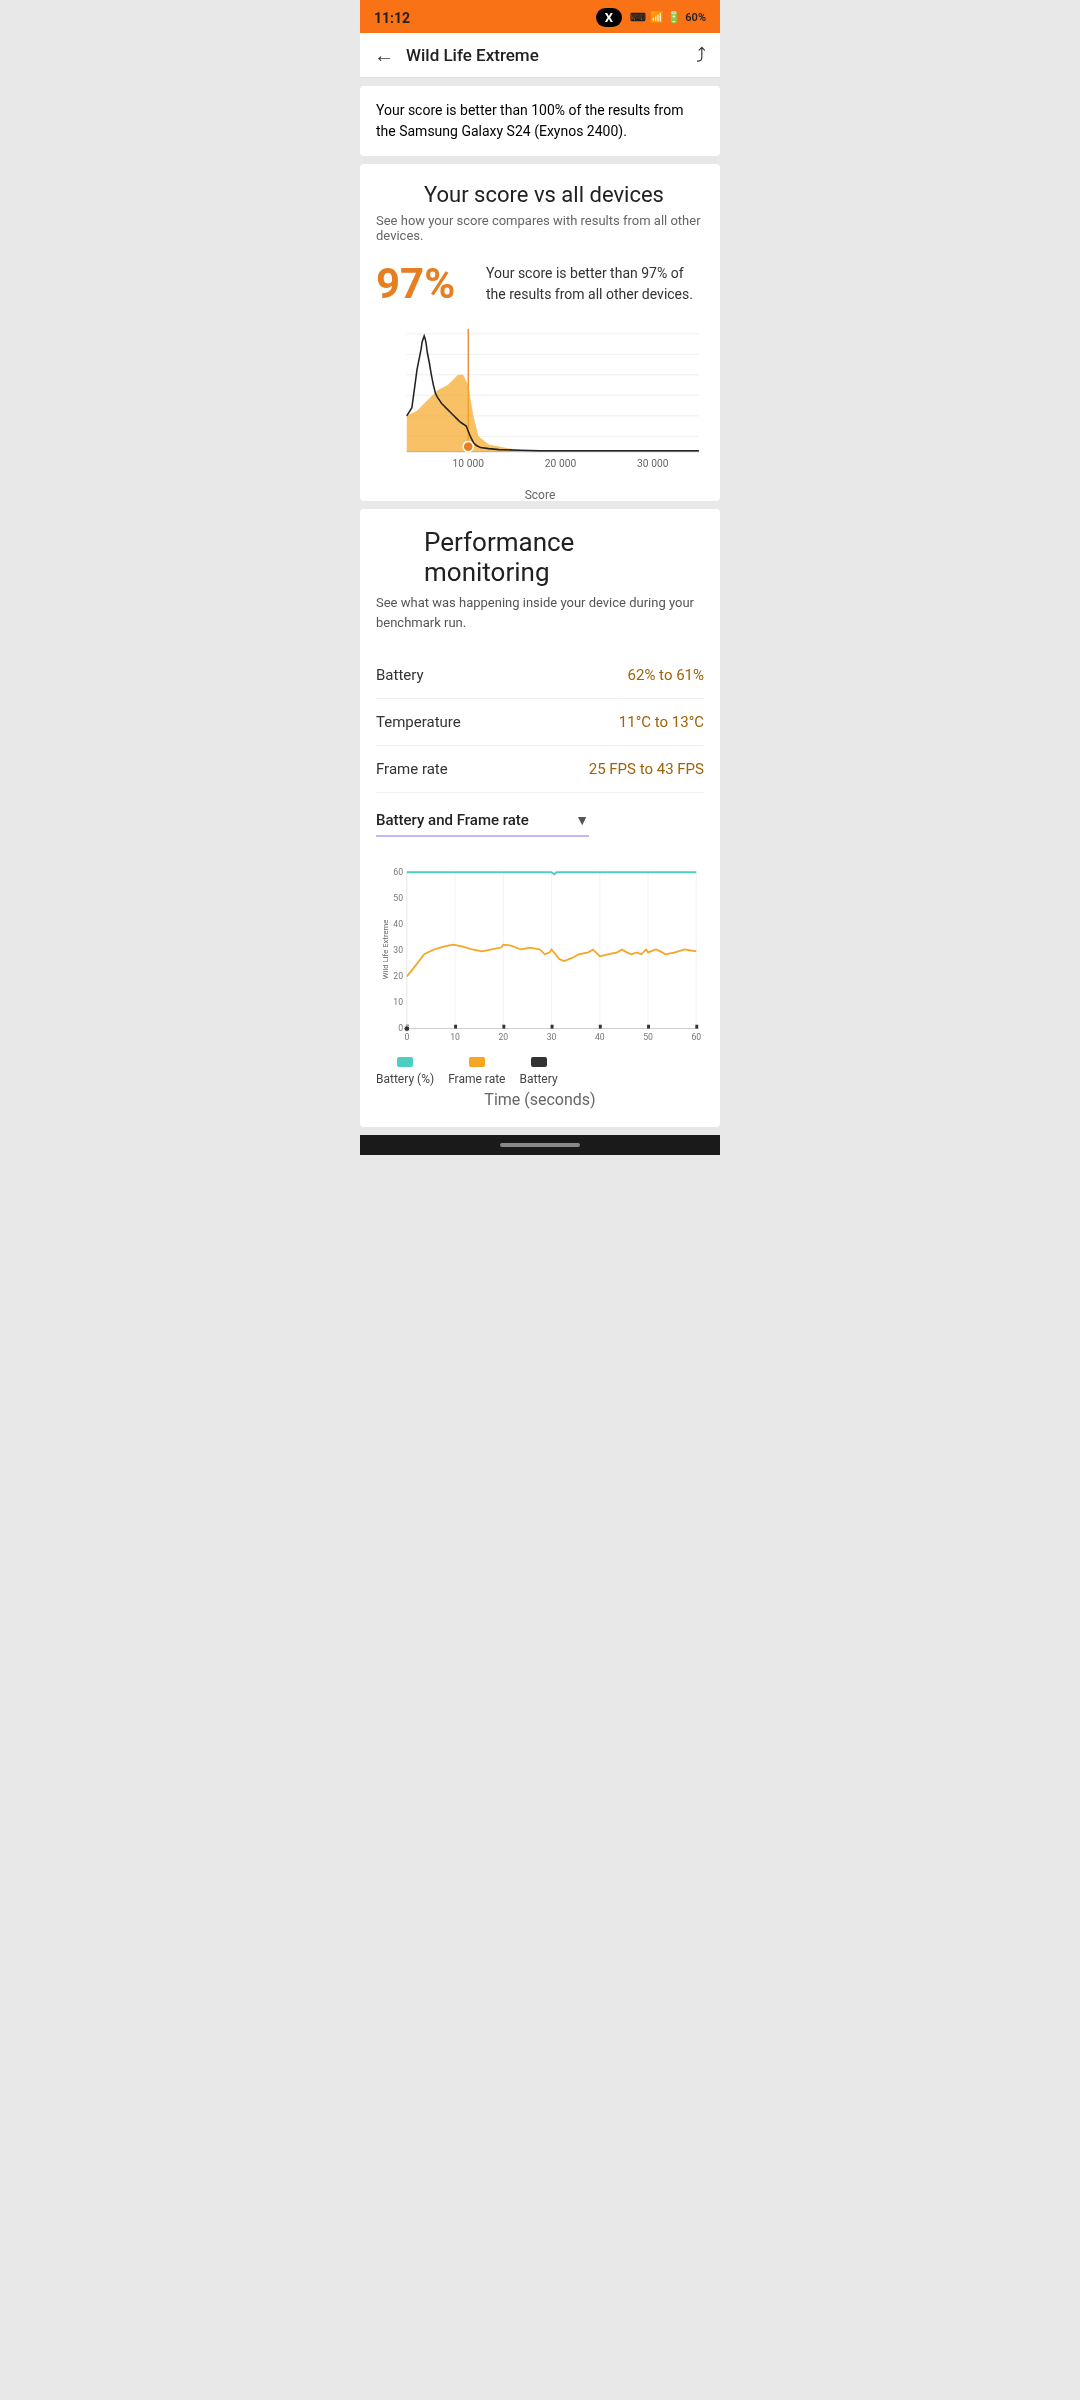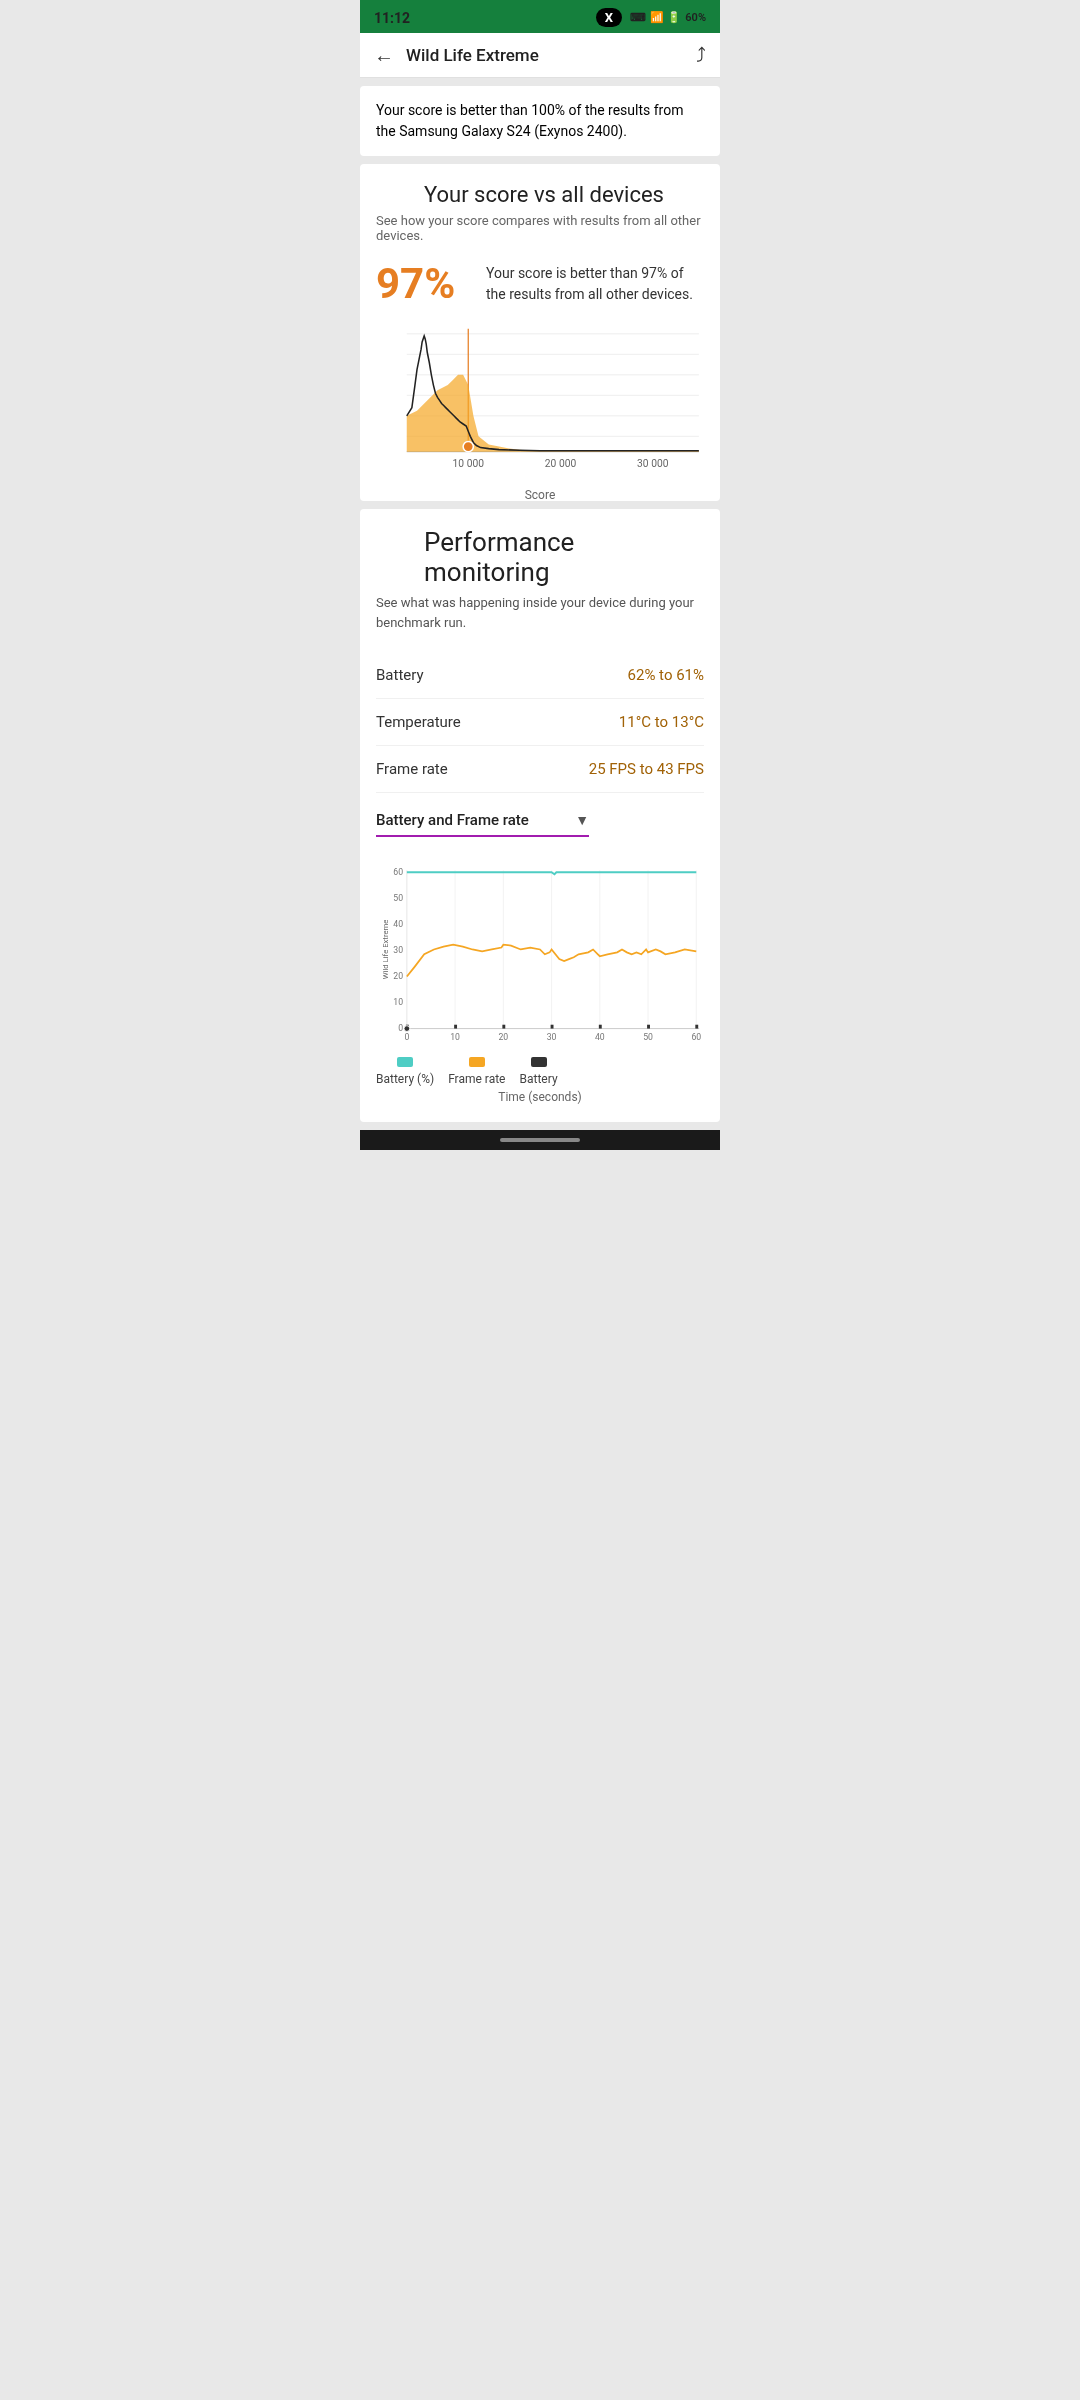--- a/index.html
+++ b/index.html
@@ -8,21 +8,21 @@
       background: #e8e8e8;
       font-family: 'Roboto', Arial, sans-serif;
       width: 360px;
       margin: 0 auto;
       font-size: 14px;
       color: #212121;
     }
 
     
     .status-bar {
-      background: #15803d;
+      background: #f97316;
       display: flex;
       justify-content: space-between;
       align-items: center;
       padding: 8px 14px 6px;
       font-size: 13px;
       font-weight: 600;
     }
     .status-time { font-size: 14px; font-weight: 700; }
     .status-icons { display: flex; align-items: center; gap: 4px; font-size: 11px; }
     .x-badge {
@@ -148,21 +148,21 @@
       color: #333;
     }
     .perf-value {
       font-size: 15px;
       color: #a16207;
     }
 
     
     .dropdown-container {
       margin-top: 18px;
-      border-bottom: 2px solid #a21caf;
+      border-bottom: 2px solid #c4b5fd;
       padding-bottom: 6px;
       display: flex;
       align-items: center;
       justify-content: space-between;
       width: 65%;
     }
     .dropdown-label {
       font-size: 15px;
       font-weight: 500;
       color: #222;
@@ -201,21 +201,21 @@
       width: 16px;
       height: 10px;
       border-radius: 2px;
     }
     .legend-color.battery { background: #4ecdc4; }
     .legend-color.framerate { background: #f5a623; }
     .legend-color.markers { background: #333; }
 
     .chart-time-label {
       text-align: center;
-      font-size: 12px;
+      font-size: 16px;
       color: #666;
       margin-top: 4px;
     }
 
     
     .bottom-bar {
       background: #1a1a1a;
       height: 20px;
       display: flex;
       justify-content: center;

